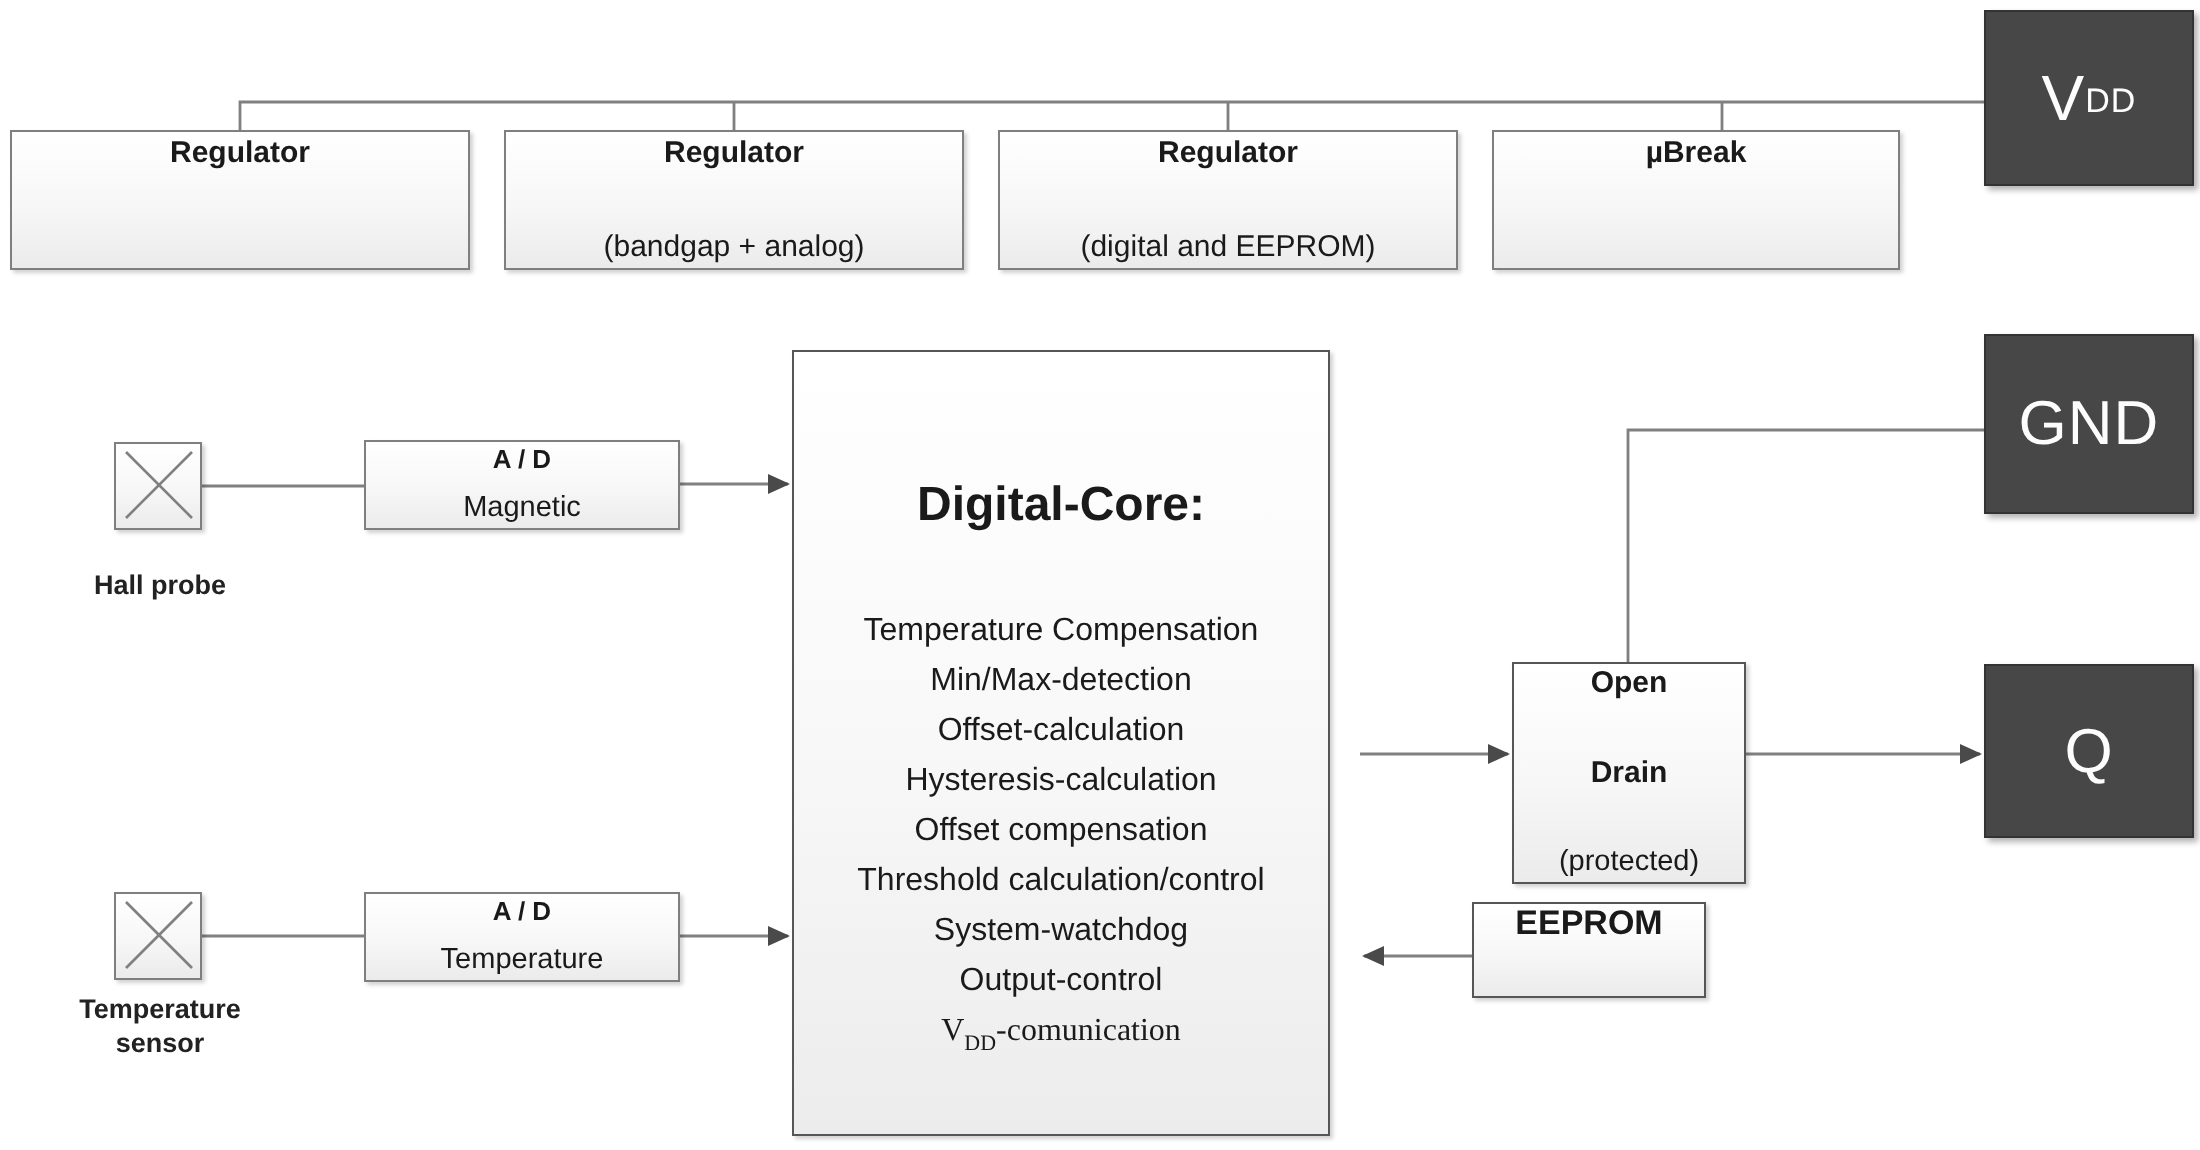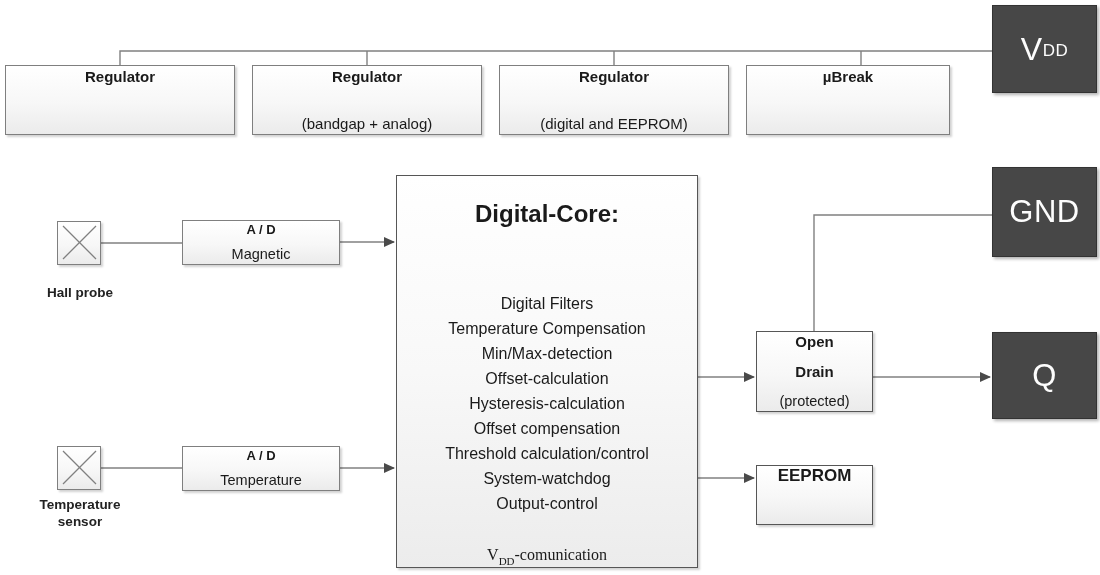--- a/index.html
+++ b/index.html
@@ -128,41 +128,40 @@
 
   <div class="abs lbox" style="left:182px;top:220px;width:158px;height:45px;">
     <div class="adc-title">A / D</div>
     <div class="adc-sub">Magnetic</div>
   </div>
   <div class="abs lbox" style="left:182px;top:446px;width:158px;height:45px;">
     <div class="adc-title">A / D</div>
     <div class="adc-sub">Temperature</div>
   </div>
 
-  <div class="abs lbox core dkborder" style="left:396px;top:175px;width:302px;height:393px;justify-content:space-between;">
+  <div class="abs lbox core dkborder" style="left:396px;top:175px;width:269px;height:393px;justify-content:center;">
     <div class="core-title">Digital-Core:</div>
     <div class="core-list">
-        <div>Digital Filters</div>
         <div>Temperature Compensation</div>
         <div>Min/Max-detection</div>
         <div>Offset-calculation</div>
         <div>Hysteresis-calculation</div>
         <div>Offset compensation</div>
         <div>Threshold calculation/control</div>
         <div>System-watchdog</div>
         <div>Output-control</div>
       </div>
     <div class="core-list" style="margin-top:0;font-family:Liberation Serif, serif;">
       <span>V</span><sub>DD</sub><span>-comunication</span>
     </div>
   </div>
 
-  <div class="abs lbox dkborder" style="left:756px;top:331px;width:117px;height:81px;">
+  <div class="abs lbox dkborder" style="left:756px;top:331px;width:117px;height:111px;">
     <div class="od-line">Open</div>
     <div class="od-line">Drain</div>
     <div class="od-sub">(protected)</div>
   </div>
 
-  <div class="abs lbox dkborder" style="left:756px;top:451px;width:117px;height:60px;margin-top:14px;">
+  <div class="abs lbox dkborder" style="left:736px;top:451px;width:117px;height:48px;">
     <div class="eeprom-label">EEPROM</div>
   </div>
 
 </div>
 
 </body></html>

